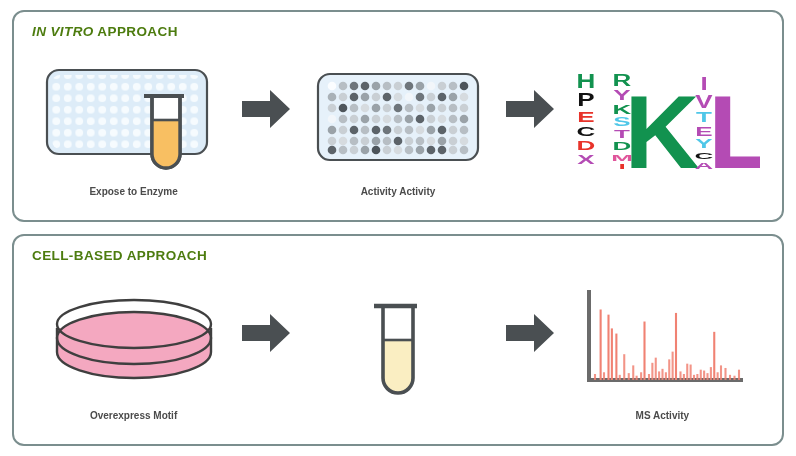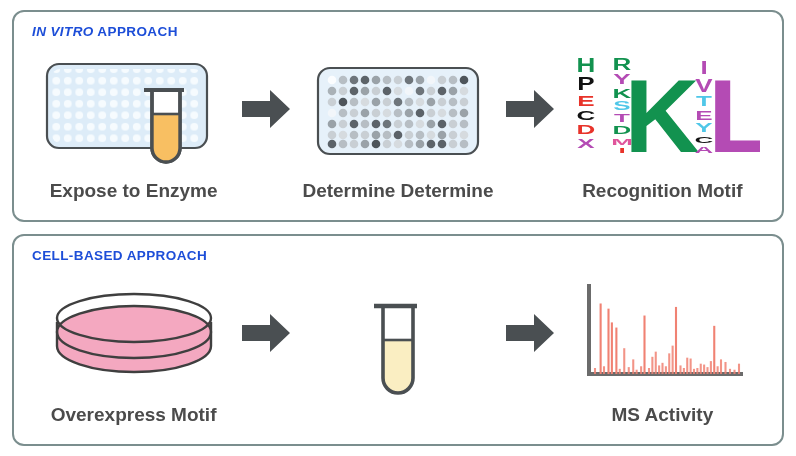--- a/index.html
+++ b/index.html
@@ -31,21 +31,21 @@
     background: #ffffff;
     box-sizing: border-box;
   }
   .panel-title {
     position: absolute;
     left: 18px;
     top: 12px;
     font-size: 13.5px;
     font-weight: bold;
     letter-spacing: 0.4px;
-    color: #1d4ed8;
+    color: #4d7c0f;
     white-space: nowrap;
   }
   .panel-title .ital {
     font-style: italic;
   }
   .steps {
     position: absolute;
     left: 0;
     right: 0;
     top: 28px;
@@ -64,21 +64,21 @@
     width: 210px;
   }
   .art {
     height: 118px;
     display: flex;
     align-items: center;
     justify-content: center;
   }
   .step-label {
     margin-top: 10px;
-    font-size: 19px;
+    font-size: 10px;
     font-weight: bold;
     color: #4b4b4b;
     text-align: center;
     white-space: nowrap;
   }
   .arrow {
     flex: 0 0 auto;
     margin-bottom: 32px;
   }
 </style>
@@ -215,21 +215,21 @@
                 <circle cx="90" cy="92" r="4.3" fill="#d6dbdf"></circle>
                 <circle cx="101" cy="92" r="4.3" fill="#b7bec4"></circle>
                 <circle cx="112" cy="92" r="4.3" fill="#9aa2a8"></circle>
                 <circle cx="123" cy="92" r="4.3" fill="#5c6369"></circle>
                 <circle cx="134" cy="92" r="4.3" fill="#5c6369"></circle>
                 <circle cx="145" cy="92" r="4.3" fill="#c9cfd4"></circle>
                 <circle cx="156" cy="92" r="4.3" fill="#b7bec4"></circle>
             </g>
           </svg>
         </div>
-        <div class="step-label">Determine Determine</div>
+        <div class="step-label">Activity Activity</div>
       </div>
 
       <div class="arrow">
         <svg width="52" height="44" viewBox="0 0 52 44">
           <path d="M2,14 L30,14 L30,3 L50,22 L30,41 L30,30 L2,30 Z" fill="#4a4f52"></path>
         </svg>
       </div>
 
       <div class="step">
         <div class="art">
@@ -269,21 +269,20 @@
                 <text x="140" y="91" font-size="26" fill="#121212" transform="scale(1,0.38)" style="transform-origin:140px 91px">C</text>
                 <text x="140" y="101" font-size="26" fill="#b44bb4" transform="scale(1,0.36)" style="transform-origin:140px 101px">A</text>
               </g>
 
               <g>
                 <text x="176" y="100" font-size="104" fill="#b44bb4" transform="scale(1,1.0)" style="transform-origin:176px 100px">L</text>
               </g>
             </g>
           </svg>
         </div>
-        <div class="step-label">Recognition Motif</div>
       </div>
 
     </div>
   </section>
 
   <section class="panel">
     <div class="panel-title">
       <span class="ital"></span><span>CELL-BASED APPROACH</span>
     </div>
 

